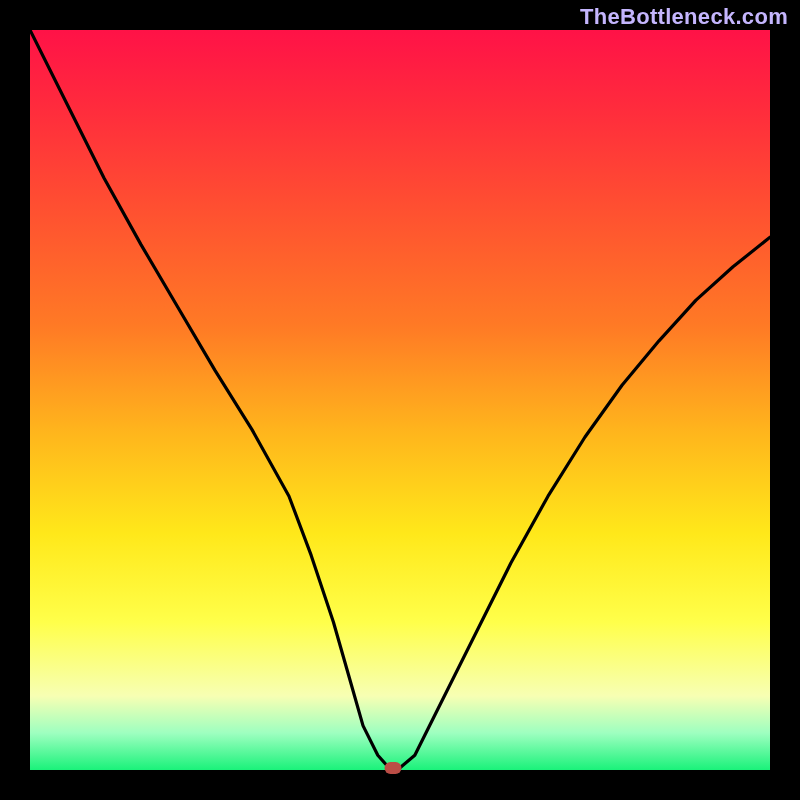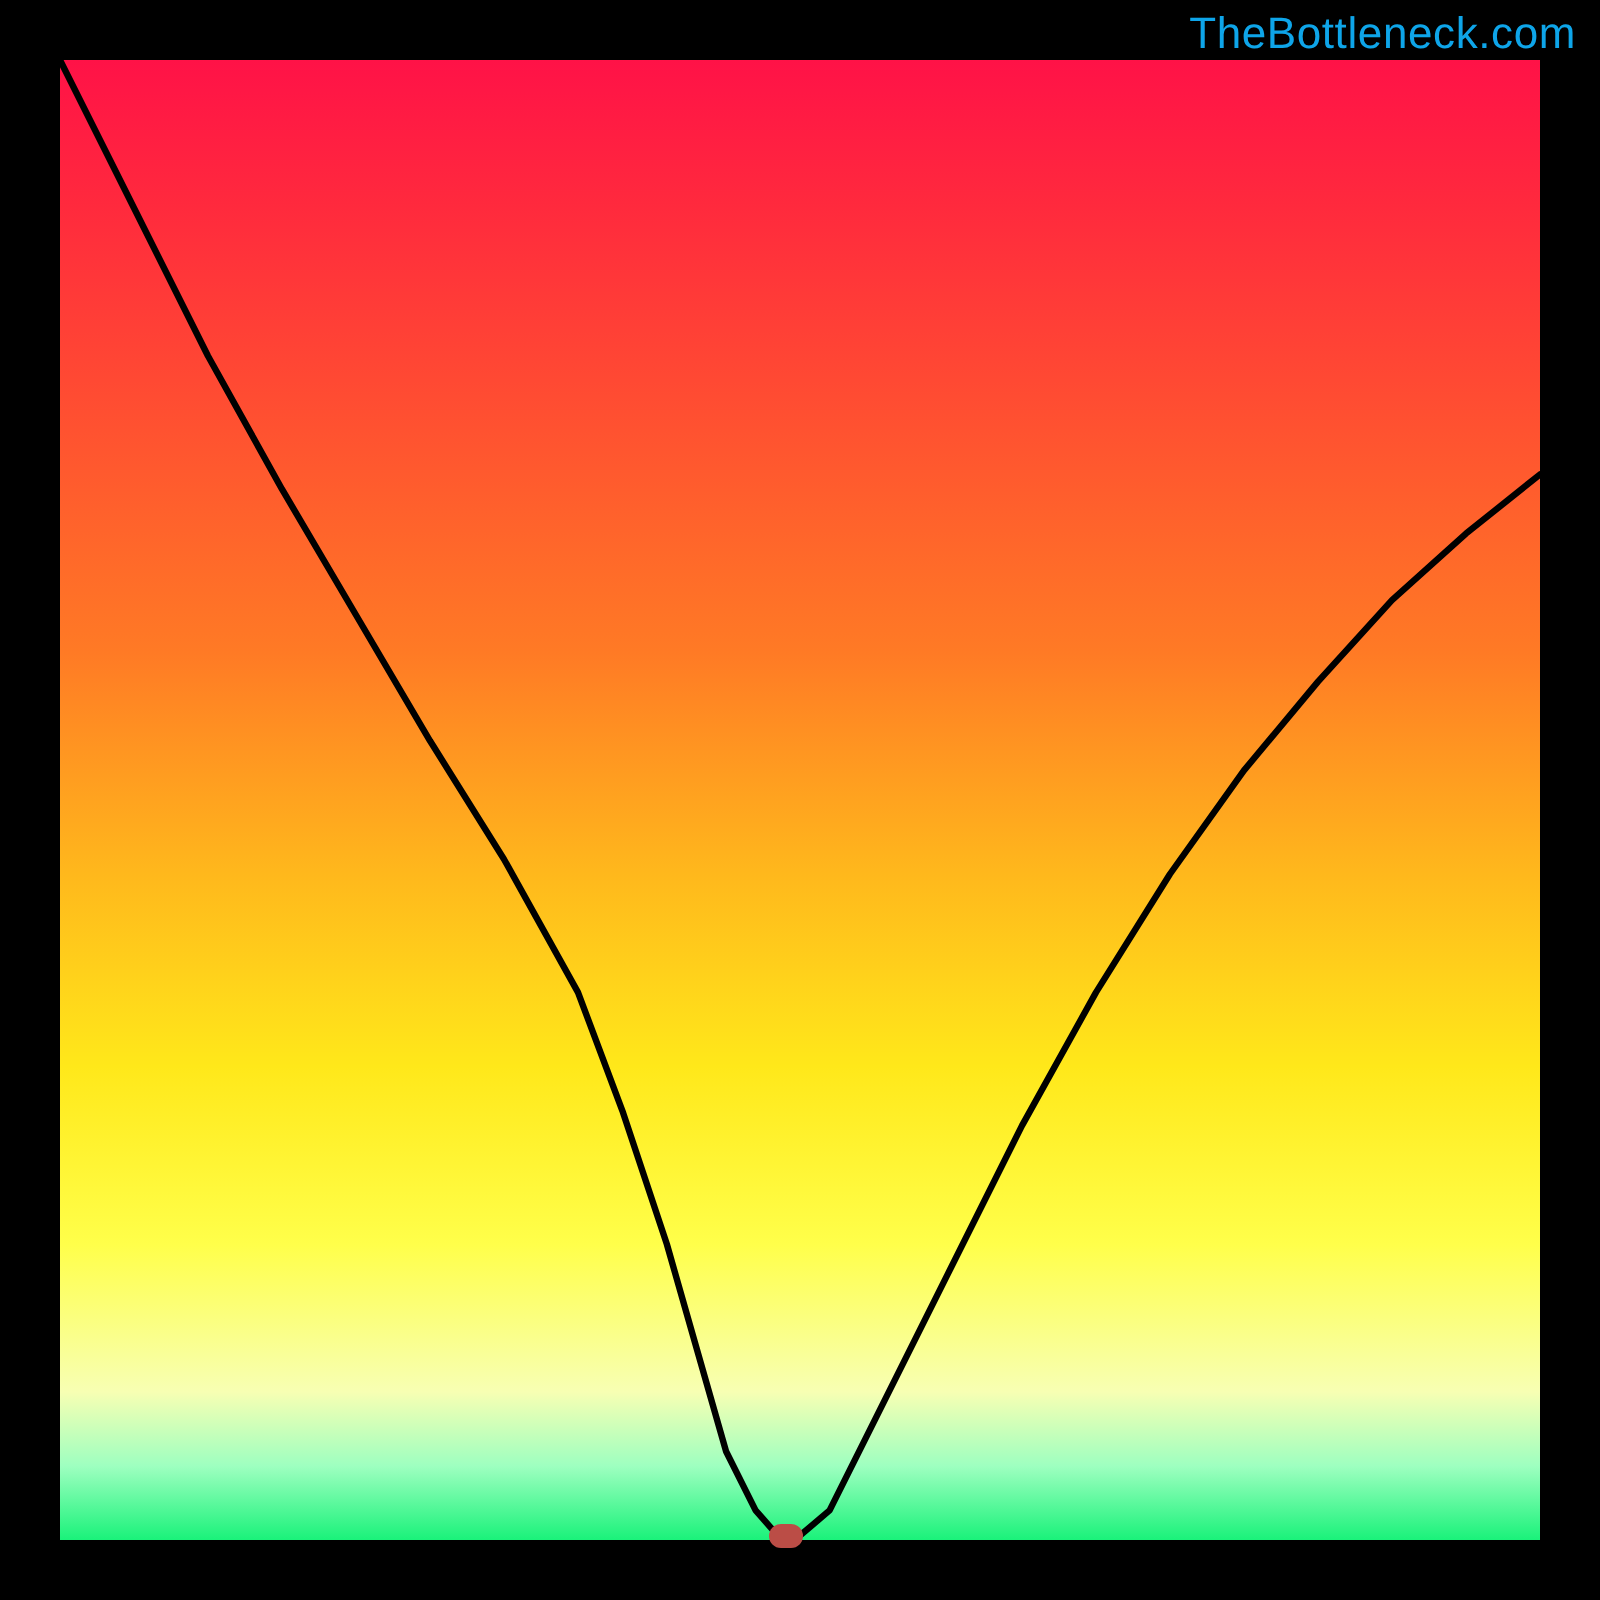--- a/index.html
+++ b/index.html
@@ -14,23 +14,23 @@
   .frame {
     position: relative;
     width: 800px;
     height: 800px;
     background: #000;
   }
   .watermark {
     position: absolute;
     top: 4px;
     right: 12px;
-    color: #0ea5e9;
+    color: #c4b5fd;
     font-size: 22px;
-    font-weight: 400;
+    font-weight: 700;
     letter-spacing: 0.3px;
     z-index: 10;
   }
   .plot {
     position: absolute;
     left: 30px;
     top: 30px;
     width: 740px;
     height: 740px;
   }

